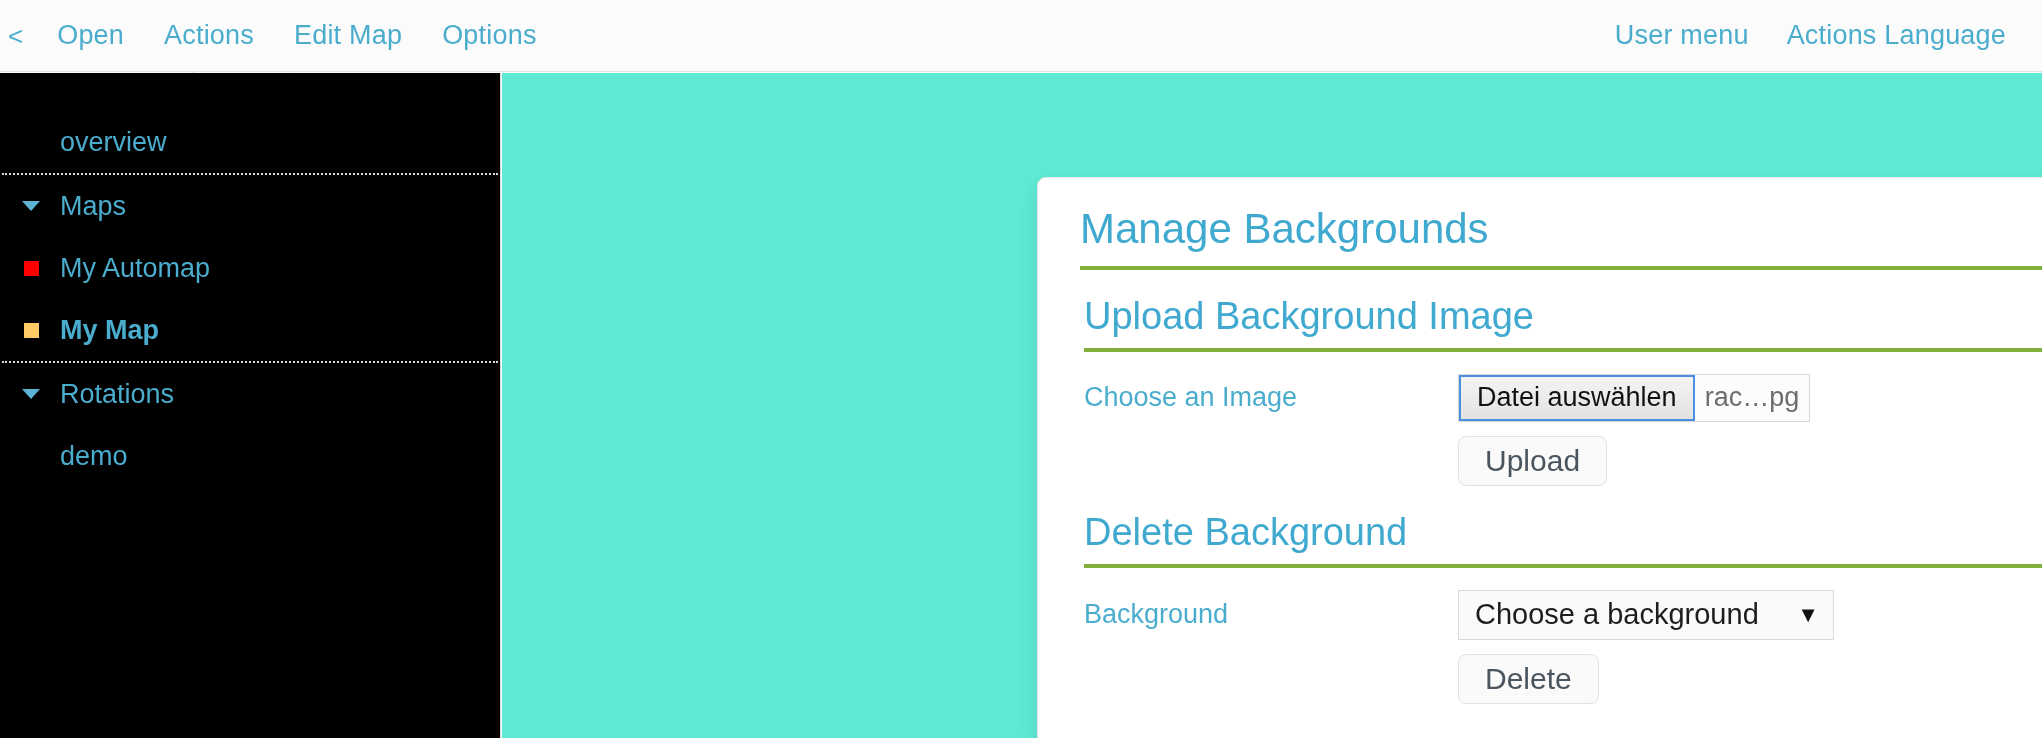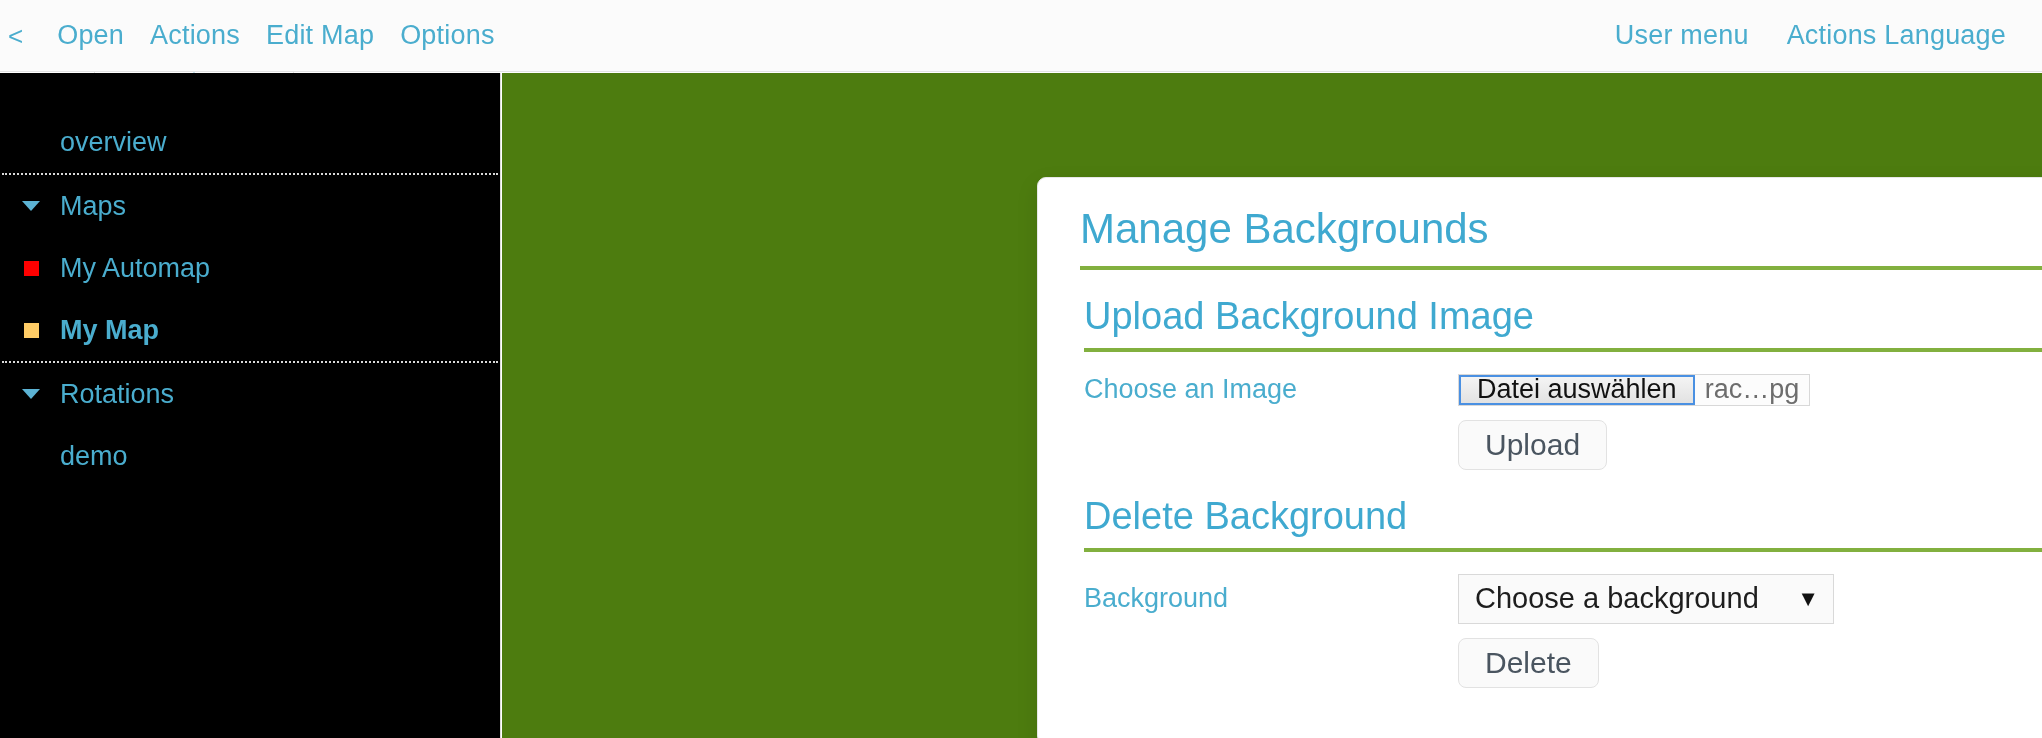--- a/index.html
+++ b/index.html
@@ -39,21 +39,21 @@
     height: 60px;
     background: #ffffff;
     padding: 0 4px;
   }
   .logo-svg { display: block; }
 
   .nav {
     display: flex;
     align-items: center;
     margin-left: 28px;
-    gap: 26px;
+    gap: 40px;
   }
   .nav-item {
     color: #4aadce;
     font-size: 27px;
     letter-spacing: 0.2px;
     cursor: pointer;
     white-space: nowrap;
   }
   .nav-right {
     margin-left: auto;
@@ -128,21 +128,21 @@
   }
   .side-label.bold { font-weight: bold; }
   .side-label.indent { margin-left: 10px; }
 
   
   .content {
     position: absolute;
     left: 502px; top: 73px;
     width: 1540px;
     height: 665px;
-    background: #4d7c0f;
+    background: #5eead4;
   }
 
   
   .dialog {
     position: absolute;
     left: 535px;
     top: 104px;
     width: 1122px;
     height: 568px;
     background: #ffffff;
@@ -193,21 +193,21 @@
   }
   .form-field {
     display: flex;
     align-items: center;
   }
 
   
   .file-control {
     display: inline-flex;
     align-items: stretch;
-    height: 32px;
+    height: 48px;
     background: #fcfcfc;
     border: 1px solid #d8d8d8;
   }
   .file-button {
     display: flex;
     align-items: center;
     justify-content: center;
     padding: 0 16px;
     background: linear-gradient(to bottom, #f4f4f4 0%, #e2e2e2 100%);
     border: 2px solid #4a90e2;

